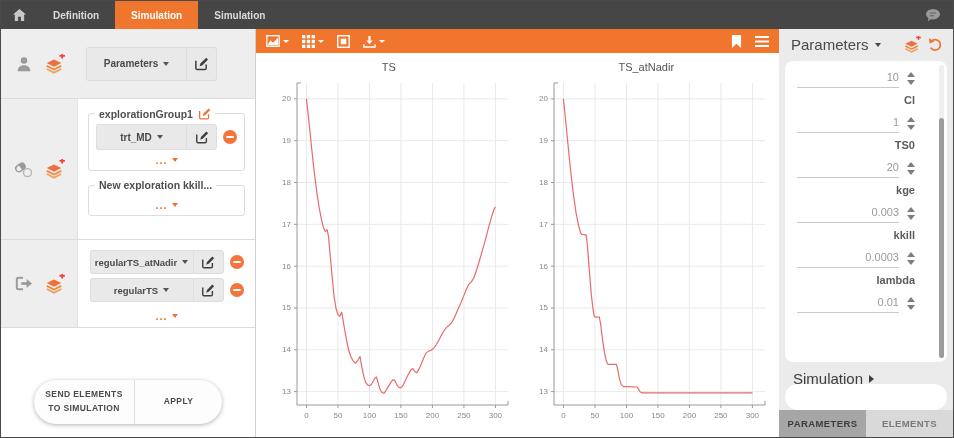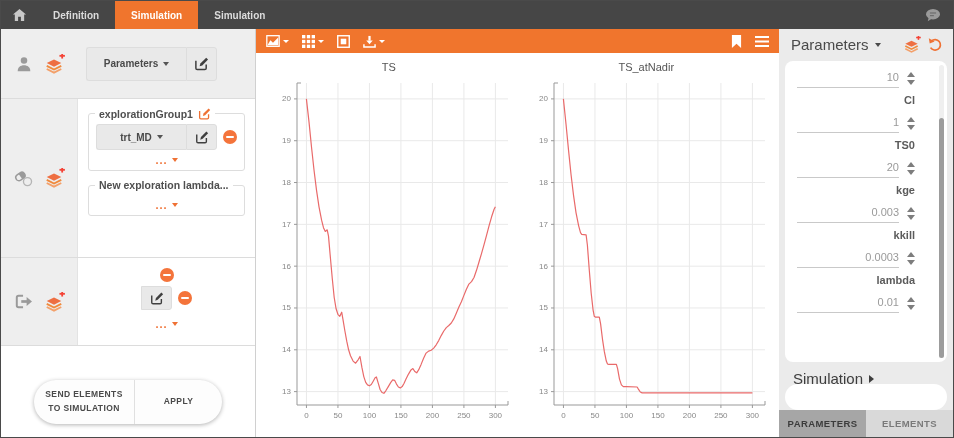--- a/index.html
+++ b/index.html
@@ -14,21 +14,21 @@
   .nav-spacer { flex:1; }
   .chat-btn { width:40px; display:flex; align-items:center; justify-content:center; }
 
   
   .body { flex:1; display:flex; min-height:0; }
 
   
   .left-panel { width:255px; border-right:1px solid #d0d0d0; display:flex; flex-direction:column; background:#fff; flex-shrink:0; }
   .lsec { display:flex; border-bottom:1px solid #dcdcdc; }
   .lsec-a { height:70px; background:#eeeeee; align-items:center; }
-  .lsec-b { height:159px; }
+  .lsec-b { height:141px; }
   .lsec-c { height:88px; }
   .rail { width:77px; background:#eeeeee; display:flex; align-items:center; justify-content:center; gap:10px; flex-shrink:0; border-right:1px solid #e3e3e3; }
   .lsec-a .rail { background:transparent; border-right:none; height:100%; }
   .lcontent { flex:1; padding:6px 8px; position:relative; }
   .lsec-a .lcontent { display:flex; align-items:center; }
 
   .btn-group { display:flex; align-items:stretch; }
   .sel-btn { background:#e9e9e9; border:1px solid #dddddd; border-right:none; border-radius:3px 0 0 3px; font-size:10px; font-weight:bold; color:#4a4a4a; display:flex; align-items:center; justify-content:center; gap:5px; cursor:pointer; font-family:inherit; }
   .edit-btn { background:#e9e9e9; border:1px solid #dddddd; border-radius:0 3px 3px 0; width:31px; display:flex; align-items:center; justify-content:center; cursor:pointer; }
   .sel-btn.w100 { width:100px; height:34px; }
@@ -200,21 +200,21 @@
               </div>
               <span class="minus-circle"></span>
             </div>
             <div class="more">
                 <span>...</span>
                 <i class="caret orange"></i>
               </div>
           </fieldset>
           <fieldset class="group-box">
             <legend>
-                <span>New exploration lambda...</span>
+                <span>New exploration kkill...</span>
               </legend>
             <div class="more">
                 <span>...</span>
                 <i class="caret orange"></i>
               </div>
           </fieldset>
         </div>
       </div>
 
       <div class="lsec lsec-c">
@@ -228,24 +228,40 @@
               <path d="M12 6 L20 10 L12 14 L4 10 Z" fill="#ee6f42"></path>
               <path d="M4 13 l8 4 l8 -4" fill="none" stroke="#f08a3c" stroke-width="2"></path>
               <path d="M4 16.5 l8 4 l8 -4" fill="none" stroke="#f3a06a" stroke-width="2"></path>
               <rect x="18" y="1" width="6" height="2" fill="#f44336"></rect>
               <rect x="20" y="-1" width="2" height="6" fill="#f44336"></rect>
             </svg>
         </div>
         <div class="lcontent">
           <div class="out-rows">
             <div class="row-with-remove">
+              <div class="btn-group">
+                <button class="sel-btn w103">
+                    <span>regularTS_atNadir</span>
+                    <i class="caret"></i>
+                  </button>
+                <button class="edit-btn h24">
+                  <svg class="icon" width="14" height="14" viewBox="0 0 16 16">
+                      <path d="M2 5 V13 a1.5 1.5 0 0 0 1.5 1.5 H11.5 a1.5 1.5 0 0 0 1.5 -1.5 V9" fill="none" stroke="#3f3f3f" stroke-width="1.6"></path>
+                      <path d="M6 11 L6.8 8 L13 1.8 L15 3.8 L8.8 10 Z" fill="#3f3f3f"></path>
+                    </svg>
+                </button>
+              </div>
               <span class="minus-circle"></span>
             </div>
             <div class="row-with-remove">
               <div class="btn-group">
+                <button class="sel-btn w103">
+                    <span>regularTS</span>
+                    <i class="caret"></i>
+                  </button>
                 <button class="edit-btn h24">
                   <svg class="icon" width="14" height="14" viewBox="0 0 16 16">
                       <path d="M2 5 V13 a1.5 1.5 0 0 0 1.5 1.5 H11.5 a1.5 1.5 0 0 0 1.5 -1.5 V9" fill="none" stroke="#3f3f3f" stroke-width="1.6"></path>
                       <path d="M6 11 L6.8 8 L13 1.8 L15 3.8 L8.8 10 Z" fill="#3f3f3f"></path>
                     </svg>
                 </button>
               </div>
               <span class="minus-circle"></span>
             </div>
             <div class="more">

